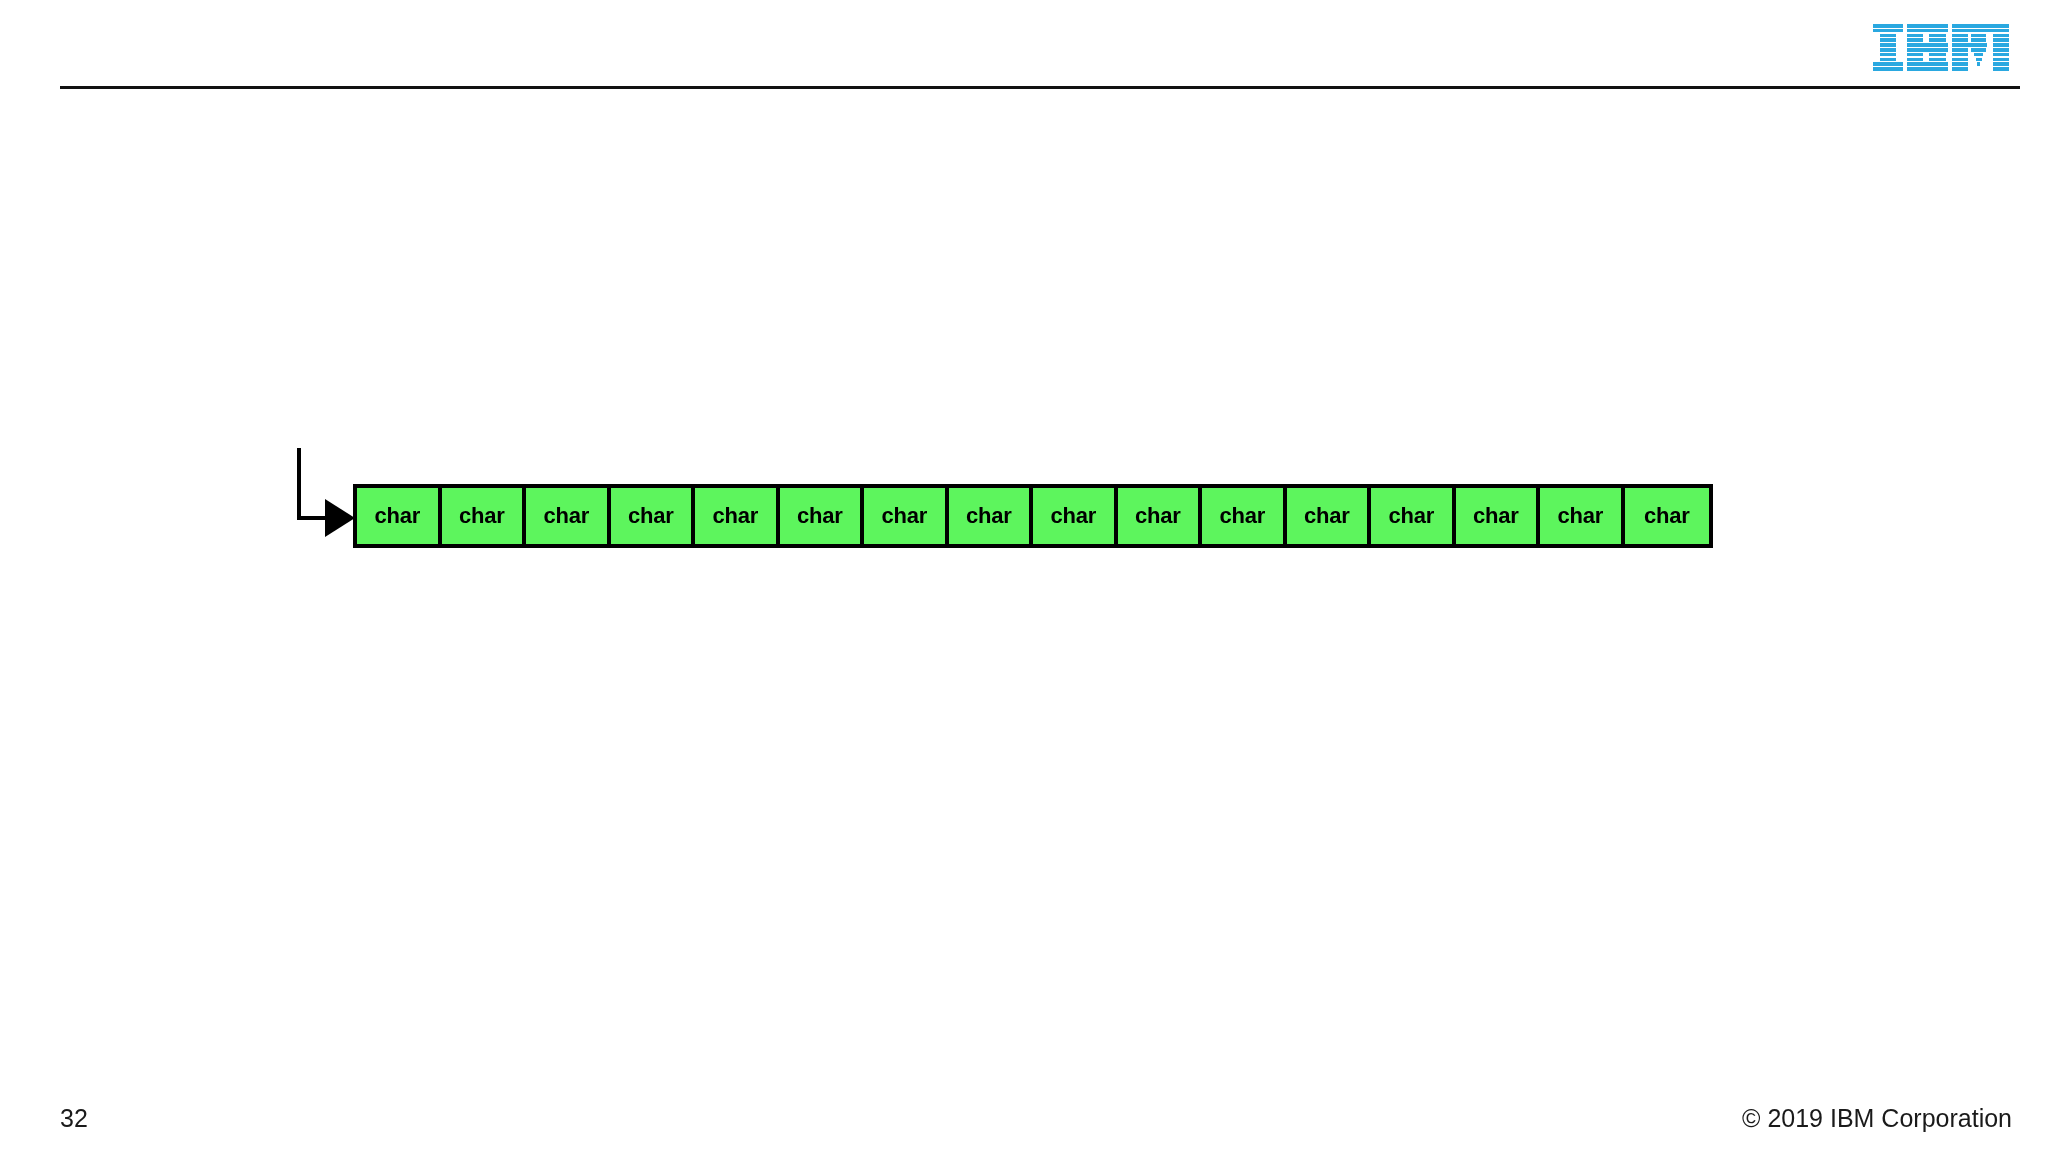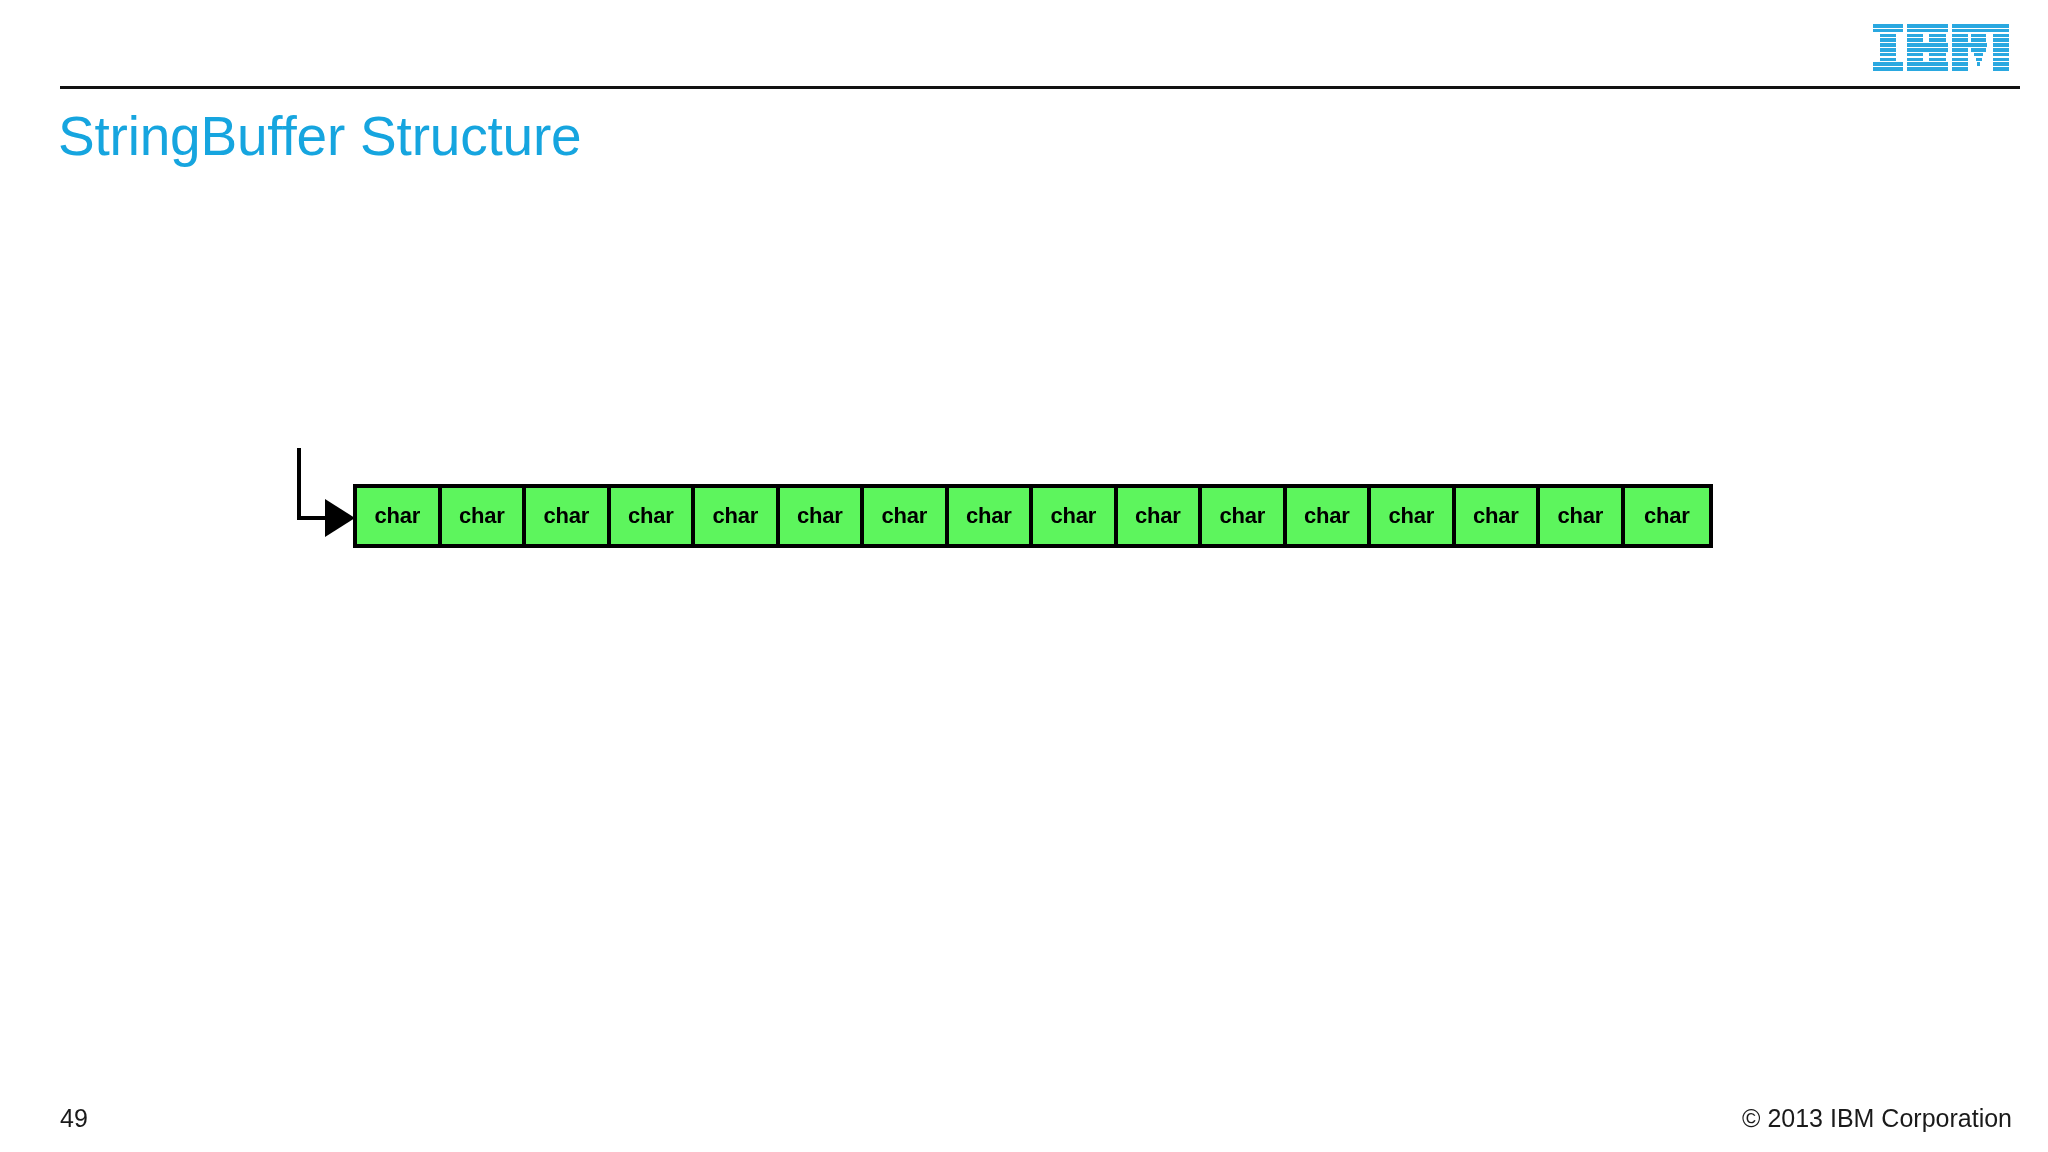--- a/index.html
+++ b/index.html
@@ -252,21 +252,20 @@
       <div class="stripe-row" style="height: 4.8px;">
         <div class="seg" style="left: 0%; width: 22%; background: rgb(42, 168, 224);"></div>
         <div class="seg" style="left: 25%; width: 30%; background: rgb(42, 168, 224);"></div>
         <div class="seg" style="left: 58%; width: 12%; background: rgb(42, 168, 224);"></div>
         <div class="seg" style="left: 88%; width: 12%; background: rgb(42, 168, 224);"></div>
       </div>
     </div>
 
   <div id="header-rule"></div>
 
-  <div id="slide-title">StringBuffer Structure</div>
 
   <div id="diagram">
 
 
     <div id="connector-vert"></div>
     <div id="connector-horz"></div>
     <div id="connector-arrowhead"></div>
 
     <div id="char-array">
         <div class="char-cell" style="background: rgb(93, 245, 93);">
@@ -314,16 +313,16 @@
         <div class="char-cell" style="background: rgb(93, 245, 93);">
           <span class="cell-label">char</span>
         </div>
         <div class="char-cell" style="background: rgb(93, 245, 93);">
           <span class="cell-label">char</span>
         </div>
       </div>
 
   </div>
 
-  <div id="page-number">49</div>
-  <div id="copyright">© 2013 IBM Corporation</div>
+  <div id="page-number">32</div>
+  <div id="copyright">© 2019 IBM Corporation</div>
 
 </div>
 
 </body></html>

